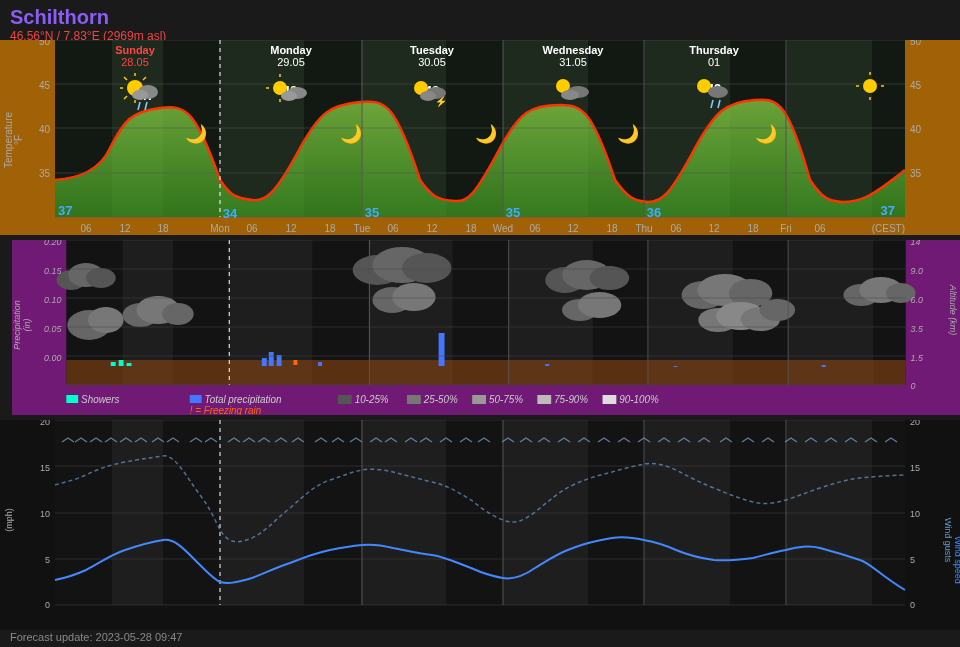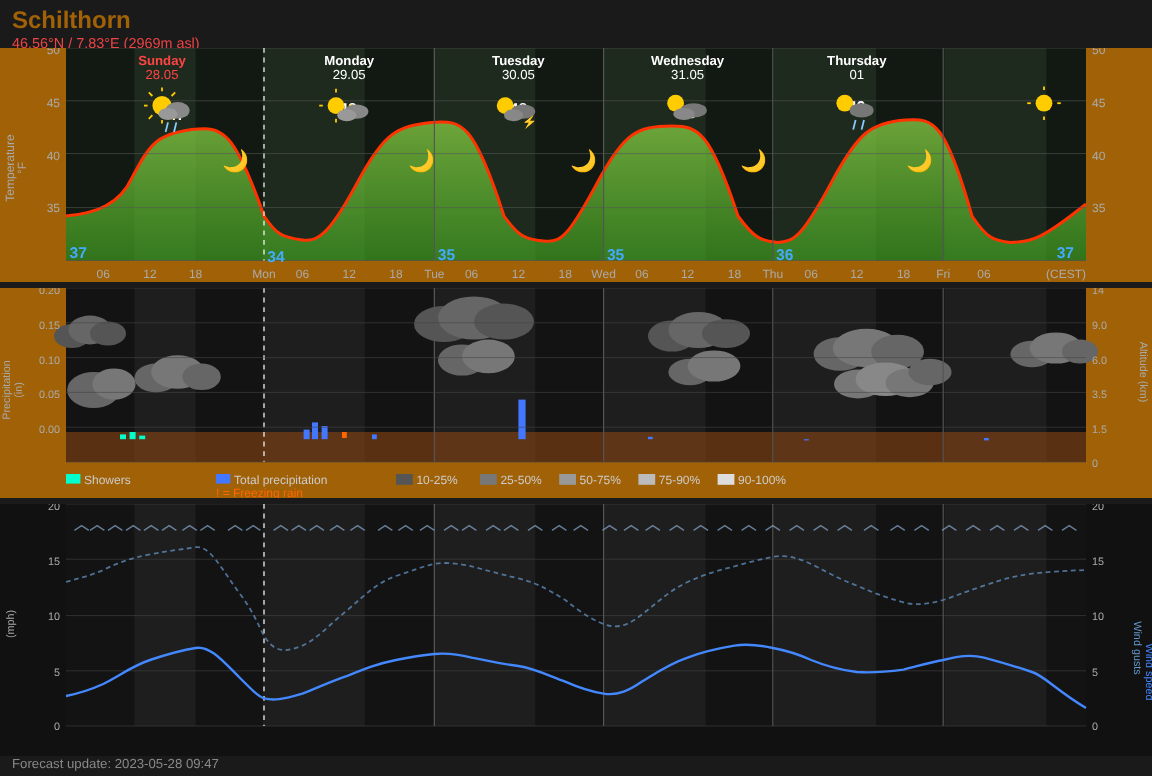--- a/index.html
+++ b/index.html
@@ -15,45 +15,46 @@
 
     
     #header {
       padding: 6px 10px 2px 10px;
       position: absolute;
       top: 0; left: 0;
     }
     #header h1 {
       font-size: 20px;
       font-weight: bold;
-      color: #a16207;
+      color: #8b5cf6;
     }
     #header .coords {
       font-size: 12px;
       color: #ef4444;
     }
 
     
     #temp-chart {
       position: absolute;
       top: 40px;
       left: 0;
       right: 0;
       height: 195px;
       background: #a16207;
     }
 
     
     #precip-chart {
       position: absolute;
       top: 240px;
-      left: 0;
+      left: 12px;
       right: 0;
       height: 175px;
-      background: #a16207;
+      background: #701a75;
+      font-style: italic;
     }
 
     
     #wind-chart {
       position: absolute;
       top: 420px;
       left: 0;
       right: 0;
       height: 210px;
       background: #111;

